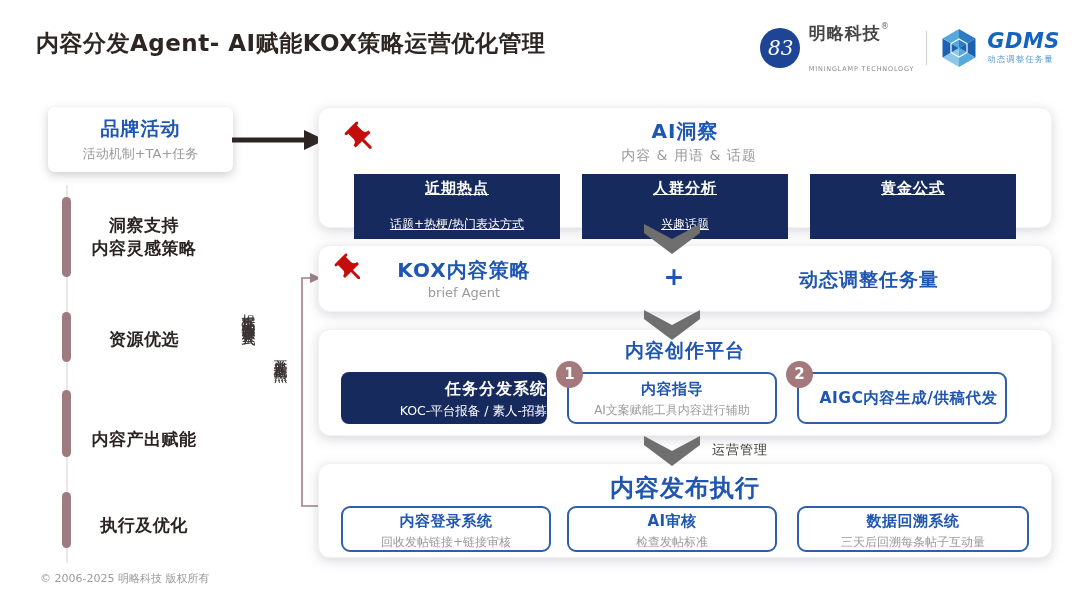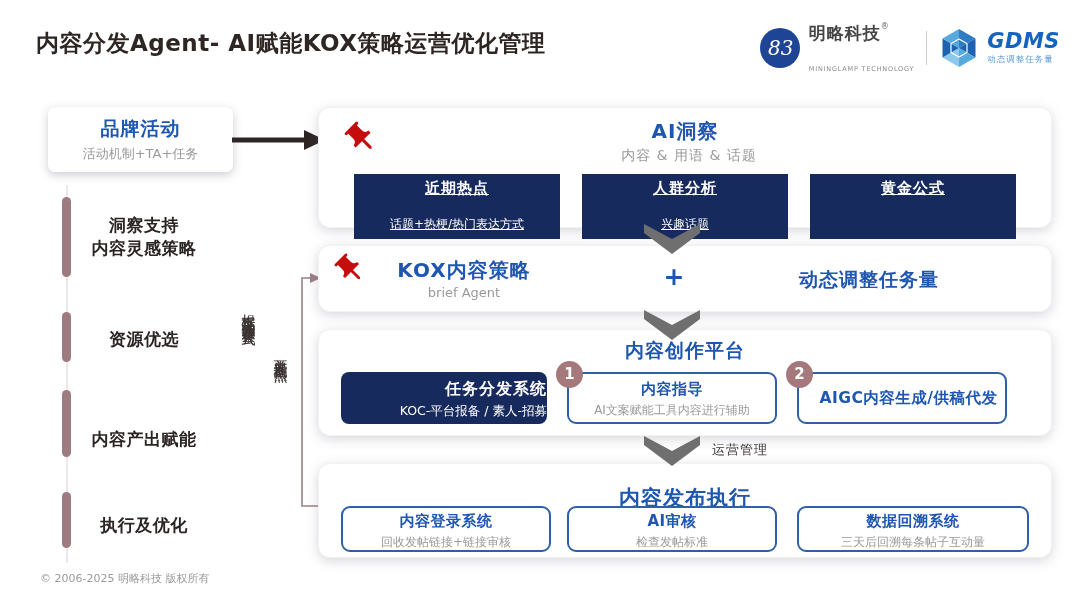--- a/index.html
+++ b/index.html
@@ -78,21 +78,21 @@
   .task-box .s { font-size:12.5px; margin-top:3px; }
   .outline-box { position:absolute; background:#fff; border:2px solid #2e5fa8; border-radius:9px; text-align:center; }
   .step1 { left:248px; top:42px; width:210px; height:52px; padding-top:6px; }
   .step2 { left:478px; top:42px; width:210px; height:52px; }
   .outline-box .t { font-size:15px; font-weight:bold; color:#1e56b0; letter-spacing:0.5px; }
   .outline-box .s { font-size:12px; color:#9a9a9a; margin-top:3px; }
   .step2 .t { font-size:15.5px; line-height:48px;padding-left:13px; }
   .step-num { position:absolute; left:-13px; top:-13px; width:27px; height:27px; border-radius:50%;
     background:#a5797c; color:#fff; font-size:15px; font-weight:bold; line-height:27px; text-align:center; }
 
-  .publish-title { margin-top:20px; font-size:21px; }
+  .publish-title { margin-top:8px; font-size:24px; }
   .pub-box { top:42px; height:46px; padding-top:4px; }
   .pub1 { left:22px; width:210px; } .pub2 { left:248px; width:210px; } .pub3 { left:478px; width:232px; }
 
   .chevron { left:644px; width:56px; height:30px; z-index:5; }
   .chev1 { top:224px; } .chev2 { top:310px; } .chev3 { top:436px; }
   .ops-label { left:712px; top:441px; font-size:13px; color:#3a3332; letter-spacing:1px; }
 
   .brand-arrow { left:231px; top:127px; }
   .loop-svg { left:296px; top:268px; }
 

